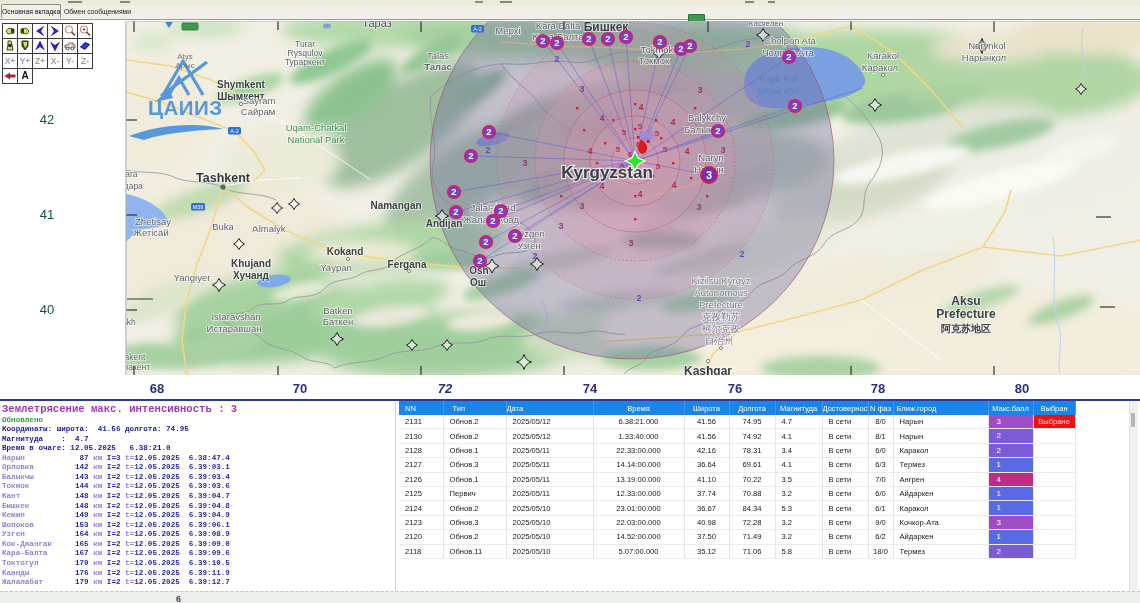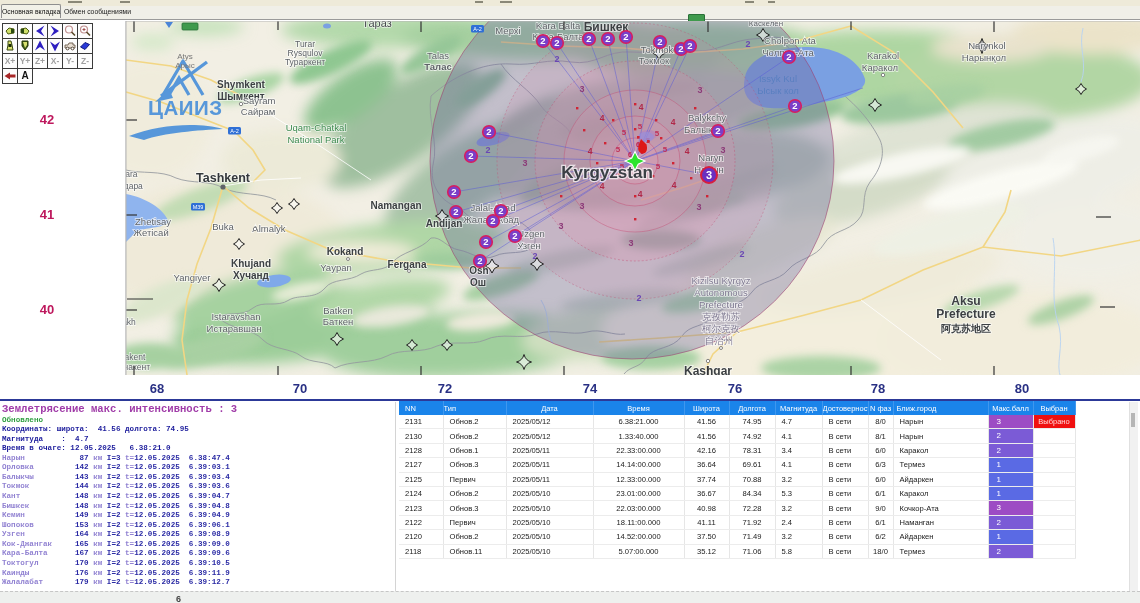--- a/index.html
+++ b/index.html
@@ -4,21 +4,21 @@
 html,body{margin:0;padding:0;}
 body{width:1140px;height:603px;position:relative;overflow:hidden;background:#fff;font-family:"Liberation Sans",sans-serif;}
 .abs{position:absolute;}
 #topstrip{left:0;top:0;width:1140px;height:6px;background:#eeead9;}
 #tabrow{left:0;top:6px;width:1140px;height:14px;background:#f0efe8;}
 #tab1{left:1px;top:4px;width:58px;height:13px;background:#f2f1e8;border:1px solid #8f8f8f;border-bottom:none;border-radius:2px 2px 0 0;font-size:6.8px;color:#111;text-align:center;line-height:13px;white-space:nowrap;}
 #tab2{left:64px;top:8px;font-size:6.8px;color:#222;}
 #tabline{left:0;top:19px;width:1140px;height:1px;background:#9a9a9a;}
 .tb{position:absolute;width:14px;height:14px;border:1px solid #3a3a3a;background:#fdfdfd;}
 .tbt{position:absolute;width:14px;height:14px;border:1px solid #3a3a3a;background:#fdfdfd;color:#a0a0a0;font-size:8.5px;font-weight:bold;text-align:center;line-height:14px;}
-.latlab{position:absolute;color:#be185d;font-weight:bold;font-size:13px;width:30px;text-align:center;}
+.latlab{position:absolute;color:#14532d;font-weight:normal;font-size:13px;width:30px;text-align:center;}
 .lonlab{position:absolute;color:#293084;font-weight:bold;font-size:13px;width:40px;text-align:center;top:381px;}
 #navyline{left:0;top:399px;width:1140px;height:2px;background:#2c3998;}
 #lpanel{left:2px;top:402px;width:392px;}
 #ltitle{position:absolute;left:0px;top:1px;font-family:"Liberation Mono",monospace;font-weight:bold;font-size:10.6px;color:#a03ca8;white-space:pre;}
 #llines{position:absolute;left:0px;top:13.5px;font-family:"Liberation Mono",monospace;font-weight:bold;font-size:7.6px;line-height:9.57px;white-space:pre;color:#1c1c9c;}
 .gr{color:#2e9e40;} .vi{color:#9182d2;} .nb{color:#2a2aa4;}
 #tablewrap{left:399px;top:401px;width:676px;}
 table{border-collapse:collapse;table-layout:fixed;width:676px;font-size:8px;color:#1a1a1a;}
 th{background:#1a84ea;color:#fff;font-weight:normal;font-size:7.5px;height:14px;padding:0;border-right:1px solid #3f97ee;overflow:hidden;white-space:nowrap;}
 td{height:13.4px;padding:0 0 0 6px;border-bottom:1px solid #ececec;border-right:1px solid #e6e6e6;overflow:hidden;white-space:nowrap;font-size:7.6px;}
@@ -527,21 +527,21 @@
 <circle cx="479" cy="261" r="6.3" fill="#7a3fc8" stroke="#d81e5e" stroke-width="1.6"></circle>
 <text x="479" y="264.4" font-size="9.5px" fill="#fff">2</text>
 <circle cx="708" cy="175" r="8" fill="#6a30c0" stroke="#d81e3e" stroke-width="2"></circle>
 <text x="708" y="179" font-size="11px" fill="#fff">3</text>
 </g>
 <path d="M125,21 h1015 M125,21 v354" stroke="#b5b5b5" stroke-width="1" fill="none"></path>
 
 </svg>
 <div class="abs lonlab" style="left:137px;">68</div>
 <div class="abs lonlab" style="left:280px;">70</div>
-<div class="abs lonlab" style="left:425px;">72</div>
+<div class="abs lonlab" style="left:425px;font-style:italic;">72</div>
 <div class="abs lonlab" style="left:570px;">74</div>
 <div class="abs lonlab" style="left:715px;">76</div>
 <div class="abs lonlab" style="left:858px;text-align:center;">78</div>
 <div class="abs lonlab" style="left:1002px;">80</div>
 <div class="abs" id="navyline"></div>
 <div class="abs" id="lpanel">
 <div id="ltitle">Землетрясение макс. интенсивность : 3</div>
 <div id="llines"><span class="gr">Обновлено</span>
 Координаты: широта:  41.56 долгота: 74.95
 Магнитуда    :  4.7
@@ -574,22 +574,22 @@
         <col style="width:47px">
         <col style="width:46px">
         <col style="width:25px">
         <col style="width:95px">
         <col style="width:45px">
         <col style="width:42px">
       </colgroup>
 <tbody>
         <tr>
           <th style="text-align:left;padding-left:6px">NN</th>
-          <th style="text-align:left;">Тип</th>
-          <th style="text-align:center;">Дата</th>
+          <th style="text-align:left;padding-left:9px">Тип</th>
+          <th style="text-align:left;">Дата</th>
           <th>Время</th>
           <th>Широта</th>
           <th>Долгота</th>
           <th>Магнитуда</th>
           <th>Достоверност</th>
           <th>N фаз</th>
           <th style="text-align:left;padding-left:3px">Ближ.город</th>
           <th>Макс.балл</th>
           <th>Выбран</th>
         </tr>
@@ -651,20 +651,36 @@
           <td>4.1</td>
           <td>В сети</td>
           <td class="c">6/3</td>
           <td>Термез</td>
           <td class="ball">
             <div class="bal" style="background:#5a6ae4">1</div>
           </td>
           <td></td>
         </tr>
 <tr>
+          <td>2126</td>
+          <td>Обнов.1</td>
+          <td>2025/05/11</td>
+          <td class="c">13.19:00.000</td>
+          <td class="c">41.10</td>
+          <td class="c">70.22</td>
+          <td>3.5</td>
+          <td>В сети</td>
+          <td class="c">7/0</td>
+          <td>Ангрен</td>
+          <td class="ball">
+            <div class="bal" style="background:#c02c84">4</div>
+          </td>
+          <td></td>
+        </tr>
+<tr>
           <td>2125</td>
           <td>Первич</td>
           <td>2025/05/11</td>
           <td class="c">12.33:00.000</td>
           <td class="c">37.74</td>
           <td class="c">70.88</td>
           <td>3.2</td>
           <td>В сети</td>
           <td class="c">6/0</td>
           <td>Айдаркен</td>
@@ -695,36 +711,20 @@
           <td>2025/05/10</td>
           <td class="c">22.03:00.000</td>
           <td class="c">40.98</td>
           <td class="c">72.28</td>
           <td>3.2</td>
           <td>В сети</td>
           <td class="c">9/0</td>
           <td>Кочкор-Ата</td>
           <td class="ball">
             <div class="bal" style="background:#9d4cc4">3</div>
-          </td>
-          <td></td>
-        </tr>
-<tr>
-          <td>2122</td>
-          <td>Первич</td>
-          <td>2025/05/10</td>
-          <td class="c">18.11:00.000</td>
-          <td class="c">41.11</td>
-          <td class="c">71.92</td>
-          <td>2.4</td>
-          <td>В сети</td>
-          <td class="c">6/1</td>
-          <td>Наманган</td>
-          <td class="ball">
-            <div class="bal" style="background:#7b5bd6">2</div>
           </td>
           <td></td>
         </tr>
 <tr>
           <td>2120</td>
           <td>Обнов.2</td>
           <td>2025/05/10</td>
           <td class="c">14.52:00.000</td>
           <td class="c">37.50</td>
           <td class="c">71.49</td>

